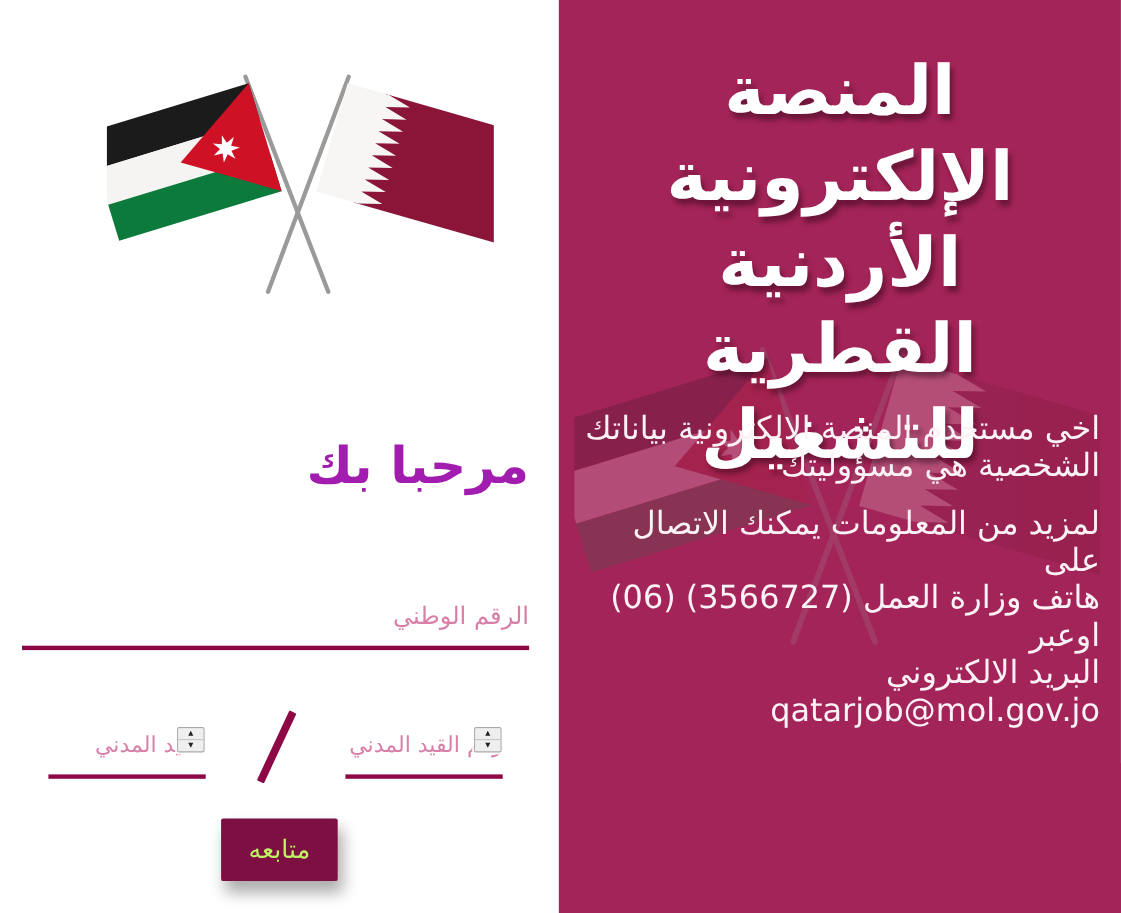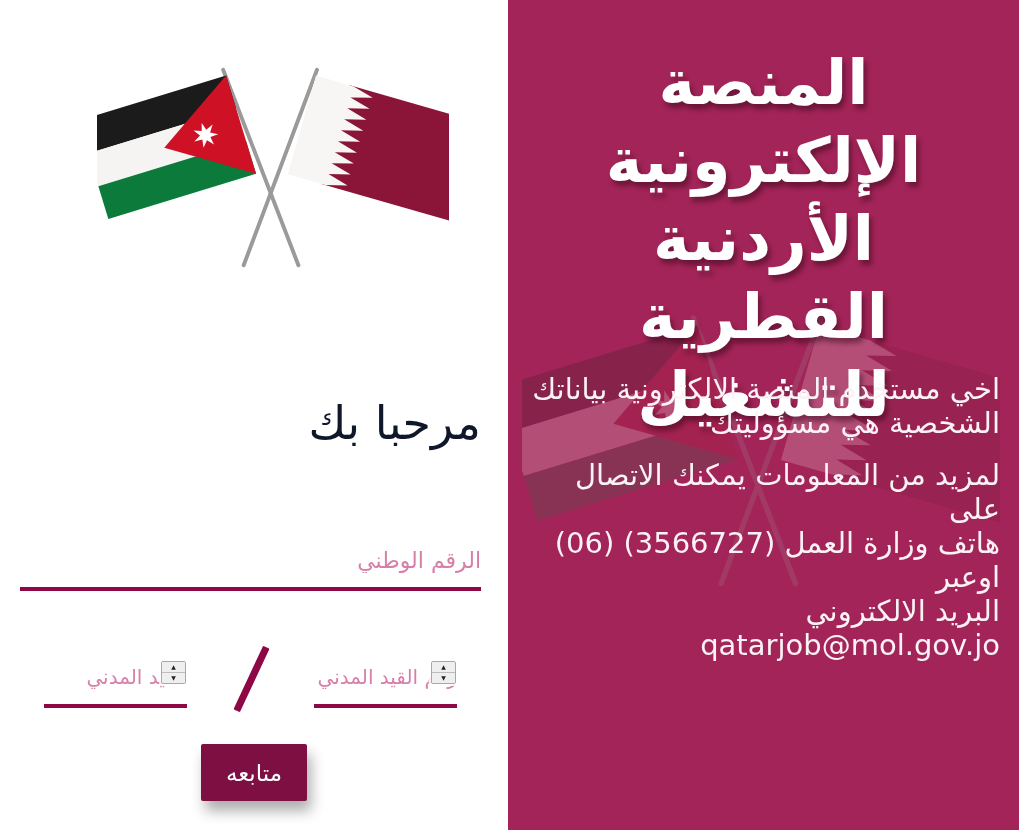--- a/index.html
+++ b/index.html
@@ -7,22 +7,22 @@
   body { font-family:"DejaVu Sans", sans-serif; background:#fff; }
 
   .page { position:relative; width:1019px; height:830px; display:flex; }
 
   
   .left-panel { position:relative; width:508px; height:830px; background:#ffffff; }
 
   .flags-img { position:absolute; top:58px; left:97px; width:352px; }
 
   .welcome { position:absolute; top:396px; right:27px; left:20px;
-             text-align:right; font-size:46px; font-weight:400;
-             color:#0f172a; letter-spacing:0; }
+             text-align:right; font-size:46px; font-weight:700;
+             color:#a21caf; letter-spacing:0; }
 
   .field { position:relative; border-bottom:4px solid #8d0845; }
   .field input { width:100%; border:none; outline:none; background:transparent;
                  font-family:"DejaVu Sans", sans-serif; color:#8d0845; }
   .field input::placeholder { color:#d77fa8; opacity:1; }
 
   .field-national { position:absolute; top:533px; left:20px; right:27px; height:58px; }
   .field-national input { height:54px; font-size:22px; text-align:right; }
 
   .registry-row { position:absolute; top:650px; left:44px; right:51px; height:60px;
@@ -37,21 +37,21 @@
              box-shadow:0 0 0 2px rgba(255,255,255,.85); }
   .spinner span { flex:1; display:flex; align-items:center; justify-content:center;
                   font-size:6px; line-height:1; color:#222; background:#efefef; }
   .spinner span:first-child { border-bottom:1px solid #bdbdbd; }
 
   .slash-wrap { position:relative; width:40px; height:60px; }
   .slash-bar { position:absolute; left:17px; top:-6px; width:7px; height:70px;
                background:#8d0845; transform:rotate(25deg); border-radius:1px; }
 
   .continue-btn { position:absolute; top:744px; left:50%; transform:translateX(-50%);
-                  width:106px; height:57px; background:#7d0f43; color:#ffffff;
+                  width:106px; height:57px; background:#7d0f43; color:#bef264;
                   border:none; font-family:"DejaVu Sans", sans-serif; font-size:23px;
                   border-radius:2px; cursor:pointer;
                   box-shadow:4px 10px 14px rgba(0,0,0,.32); }
 
   
   .right-panel { position:relative; width:511px; height:830px; background:#a32458;
                  overflow:hidden; }
 
   .watermark { position:absolute; top:302px; left:14px; width:478px; opacity:.2;
                filter:saturate(.7); }

